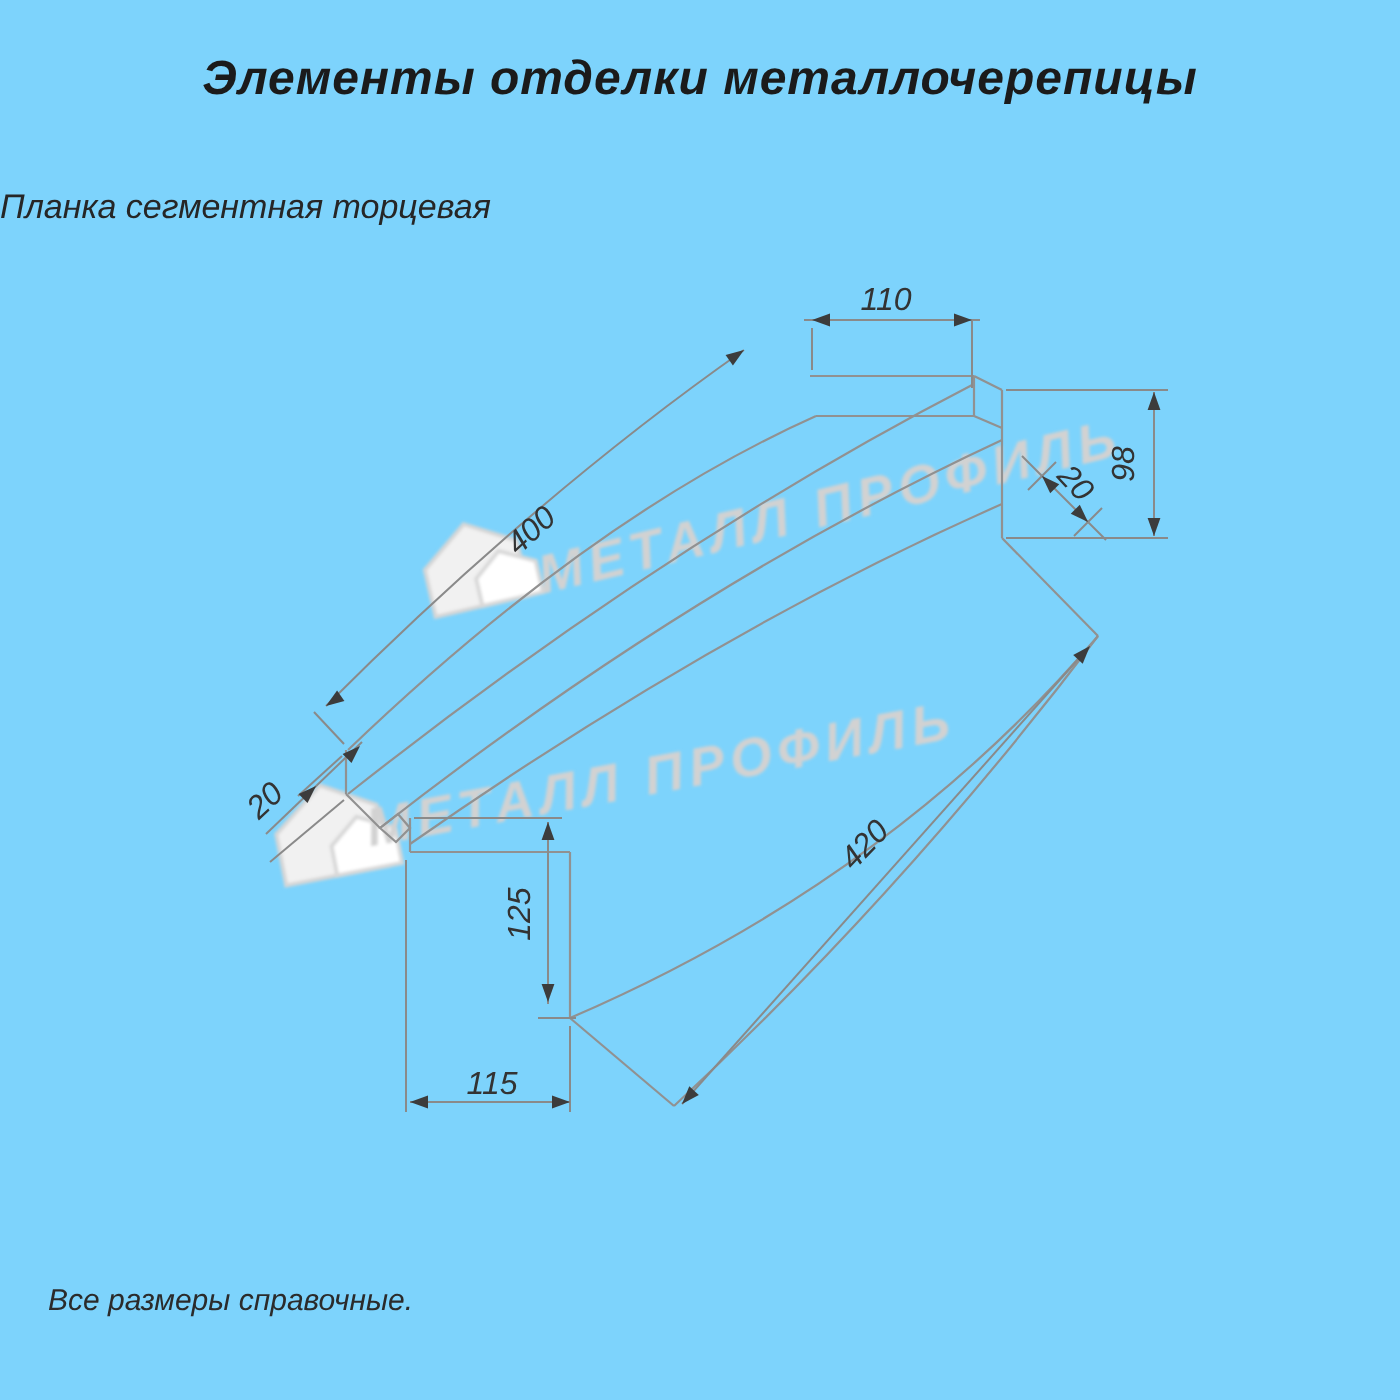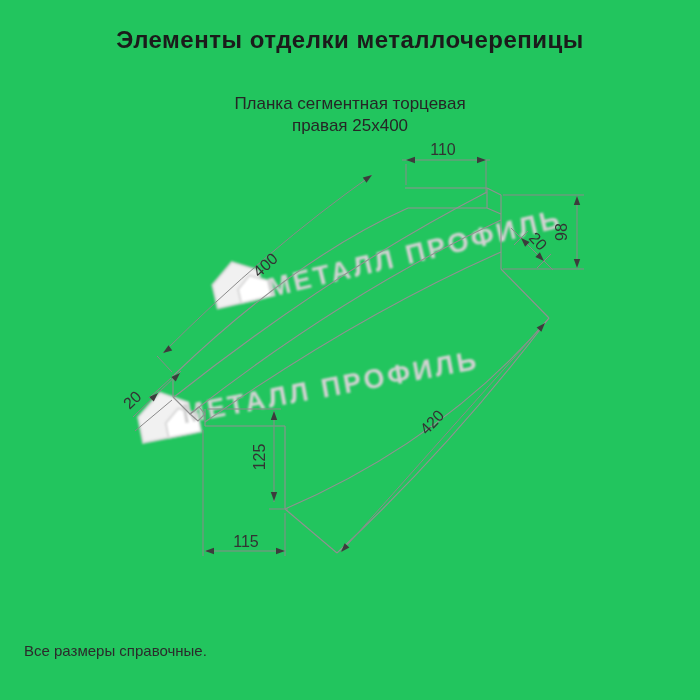--- a/index.html
+++ b/index.html
@@ -1,38 +1,37 @@
 <!DOCTYPE html>
 <html><head>
 <meta charset="utf-8">
 <style>
   html,body{margin:0;padding:0;}
   body{width:700px;height:700px;background:#ffffff;position:relative;overflow:hidden;
        font-family:"Liberation Sans", sans-serif;}
-  .page{position:absolute;inset:0;background:#22c55e;}
+  .page{position:absolute;inset:0;background:#7dd3fc;font-style:italic;}
   .title{position:absolute;top:26px;left:0;width:700px;text-align:center;
          font-size:24px;font-weight:bold;color:#1b1b1b;letter-spacing:0.5px;}
-  .subtitle{position:absolute;left:0;width:700px;text-align:center;
+  .subtitle{position:absolute;left:0;width:700px;
             font-size:17px;color:#262626;}
   .sub1{top:94px;} .sub2{top:116px;}
   .footer-line{position:absolute;left:24px;font-size:15px;color:#2b2b2b;}
   .f1{top:642px;} .f2{top:660px;}
   svg{position:absolute;top:0;left:0;}
   svg text.dim{fill:#333333;font-size:16px;font-family:"Liberation Sans",sans-serif;}
   svg text.wm{fill:#d2d2d2;font-size:27px;font-weight:bold;letter-spacing:3px;
               font-family:"Liberation Sans",sans-serif;}
 </style>
 </head>
 <body>
 
 <div class="page">
 
   <div class="title">Элементы отделки металлочерепицы</div>
   <div class="subtitle sub1">Планка сегментная торцевая</div>
-  <div class="subtitle sub2">правая 25х400</div>
 
   <svg width="700" height="700" viewBox="0 0 700 700">
     <defs>
       <filter id="wblur" x="-20%" y="-20%" width="140%" height="140%">
         <feGaussianBlur stdDeviation="0.8"></feGaussianBlur>
       </filter>
     </defs>
 
     <g filter="url(#wblur)">
       <g transform="translate(206,266) rotate(-13)">

